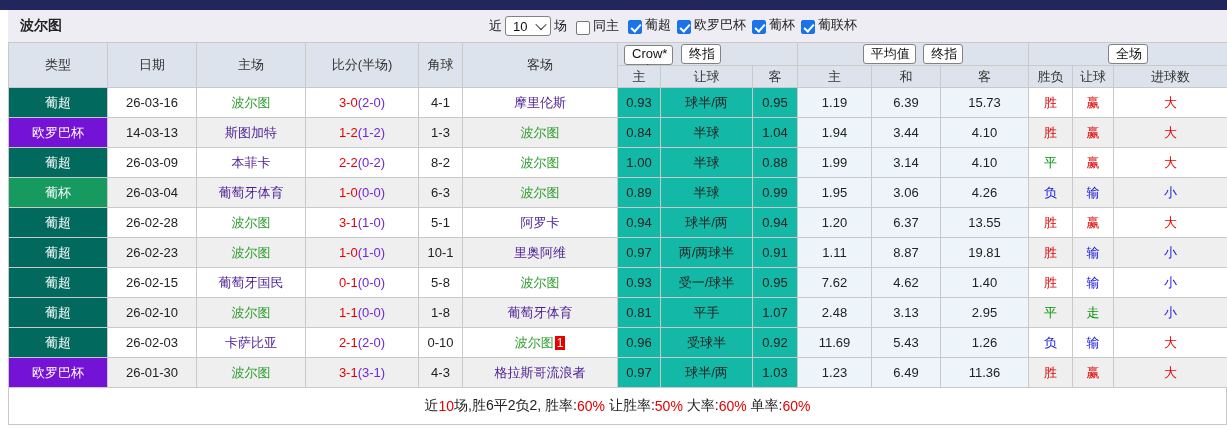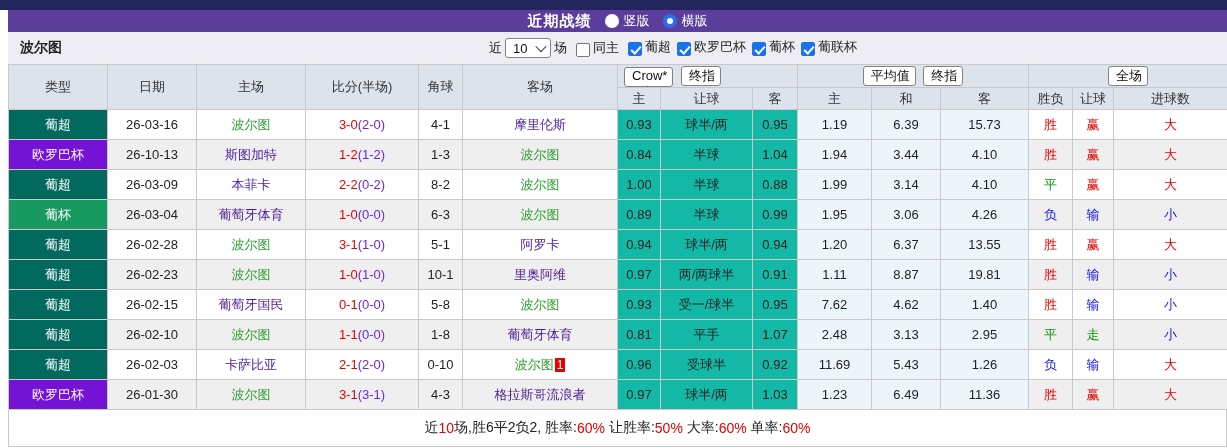--- a/index.html
+++ b/index.html
@@ -44,31 +44,20 @@
   .red-badge{background:#e60000;color:#fff;font-size:12px;padding:0 2px;margin-left:1px;}
   .footer{height:36px;border:1px solid #c9c9c9;border-top:none;background:#fff;display:flex;align-items:center;justify-content:center;font-size:14px;white-space:pre;}
   .hsel{margin:0 2px;flex-direction:column;}
 </style>
 </head>
 <body>
 
 <div>
   <div class="navy-bar"></div>
   <div class="content">
-    <div class="title-bar">
-      <span class="panel-title">近期战绩</span>
-      <label class="radio-opt">
-        <span class="radio"></span>
-        <span>竖版</span>
-      </label>
-      <label class="radio-opt">
-        <span class="radio checked"></span>
-        <span>横版</span>
-      </label>
-    </div>
 
     <div class="filter-bar">
       <span class="team-name">波尔图</span>
       <div class="filter-controls">
         <span>近</span>
         <span class="sel" style="width:46px;">
           <span>10</span>
           <span class="caret"></span>
         </span>
         <span>场</span>
@@ -170,21 +159,21 @@
             <td class="asia">0.95</td>
             <td class="euro">1.19</td>
             <td class="euro">6.39</td>
             <td class="euro">15.73</td>
             <td class="plain c-red">胜</td>
             <td class="plain c-red">赢</td>
             <td class="plain c-red">大</td>
           </tr>
           <tr class="even">
             <td class="badge b-purple">欧罗巴杯</td>
-            <td class="plain">26-10-13</td>
+            <td class="plain">14-03-13</td>
             <td class="plain"><span class="team-dark">斯图加特</span></td>
             <td class="plain"><span class="c-red">1-2</span><span class="half">(1-2)</span></td>
             <td class="plain">1-3</td>
             <td class="plain"><span class="team-green">波尔图</span></td>
             <td class="asia">0.84</td>
             <td class="asia">半球</td>
             <td class="asia">1.04</td>
             <td class="euro">1.94</td>
             <td class="euro">3.44</td>
             <td class="euro">4.10</td>

